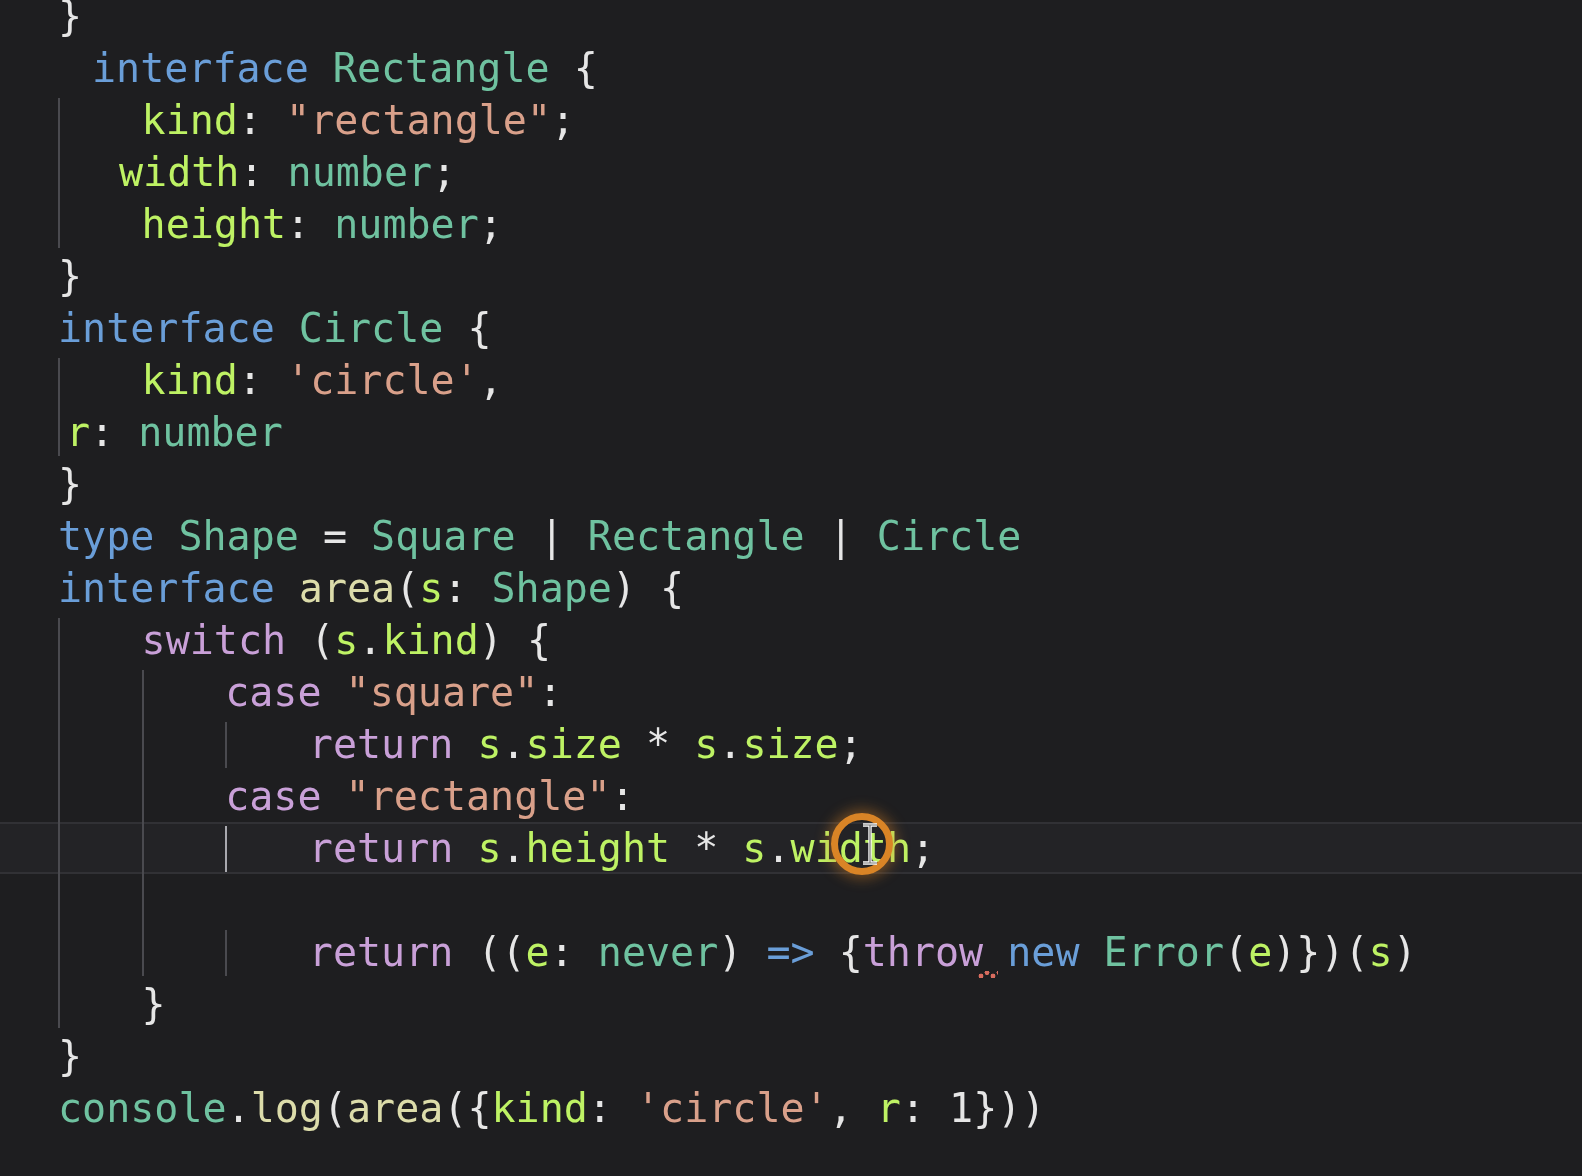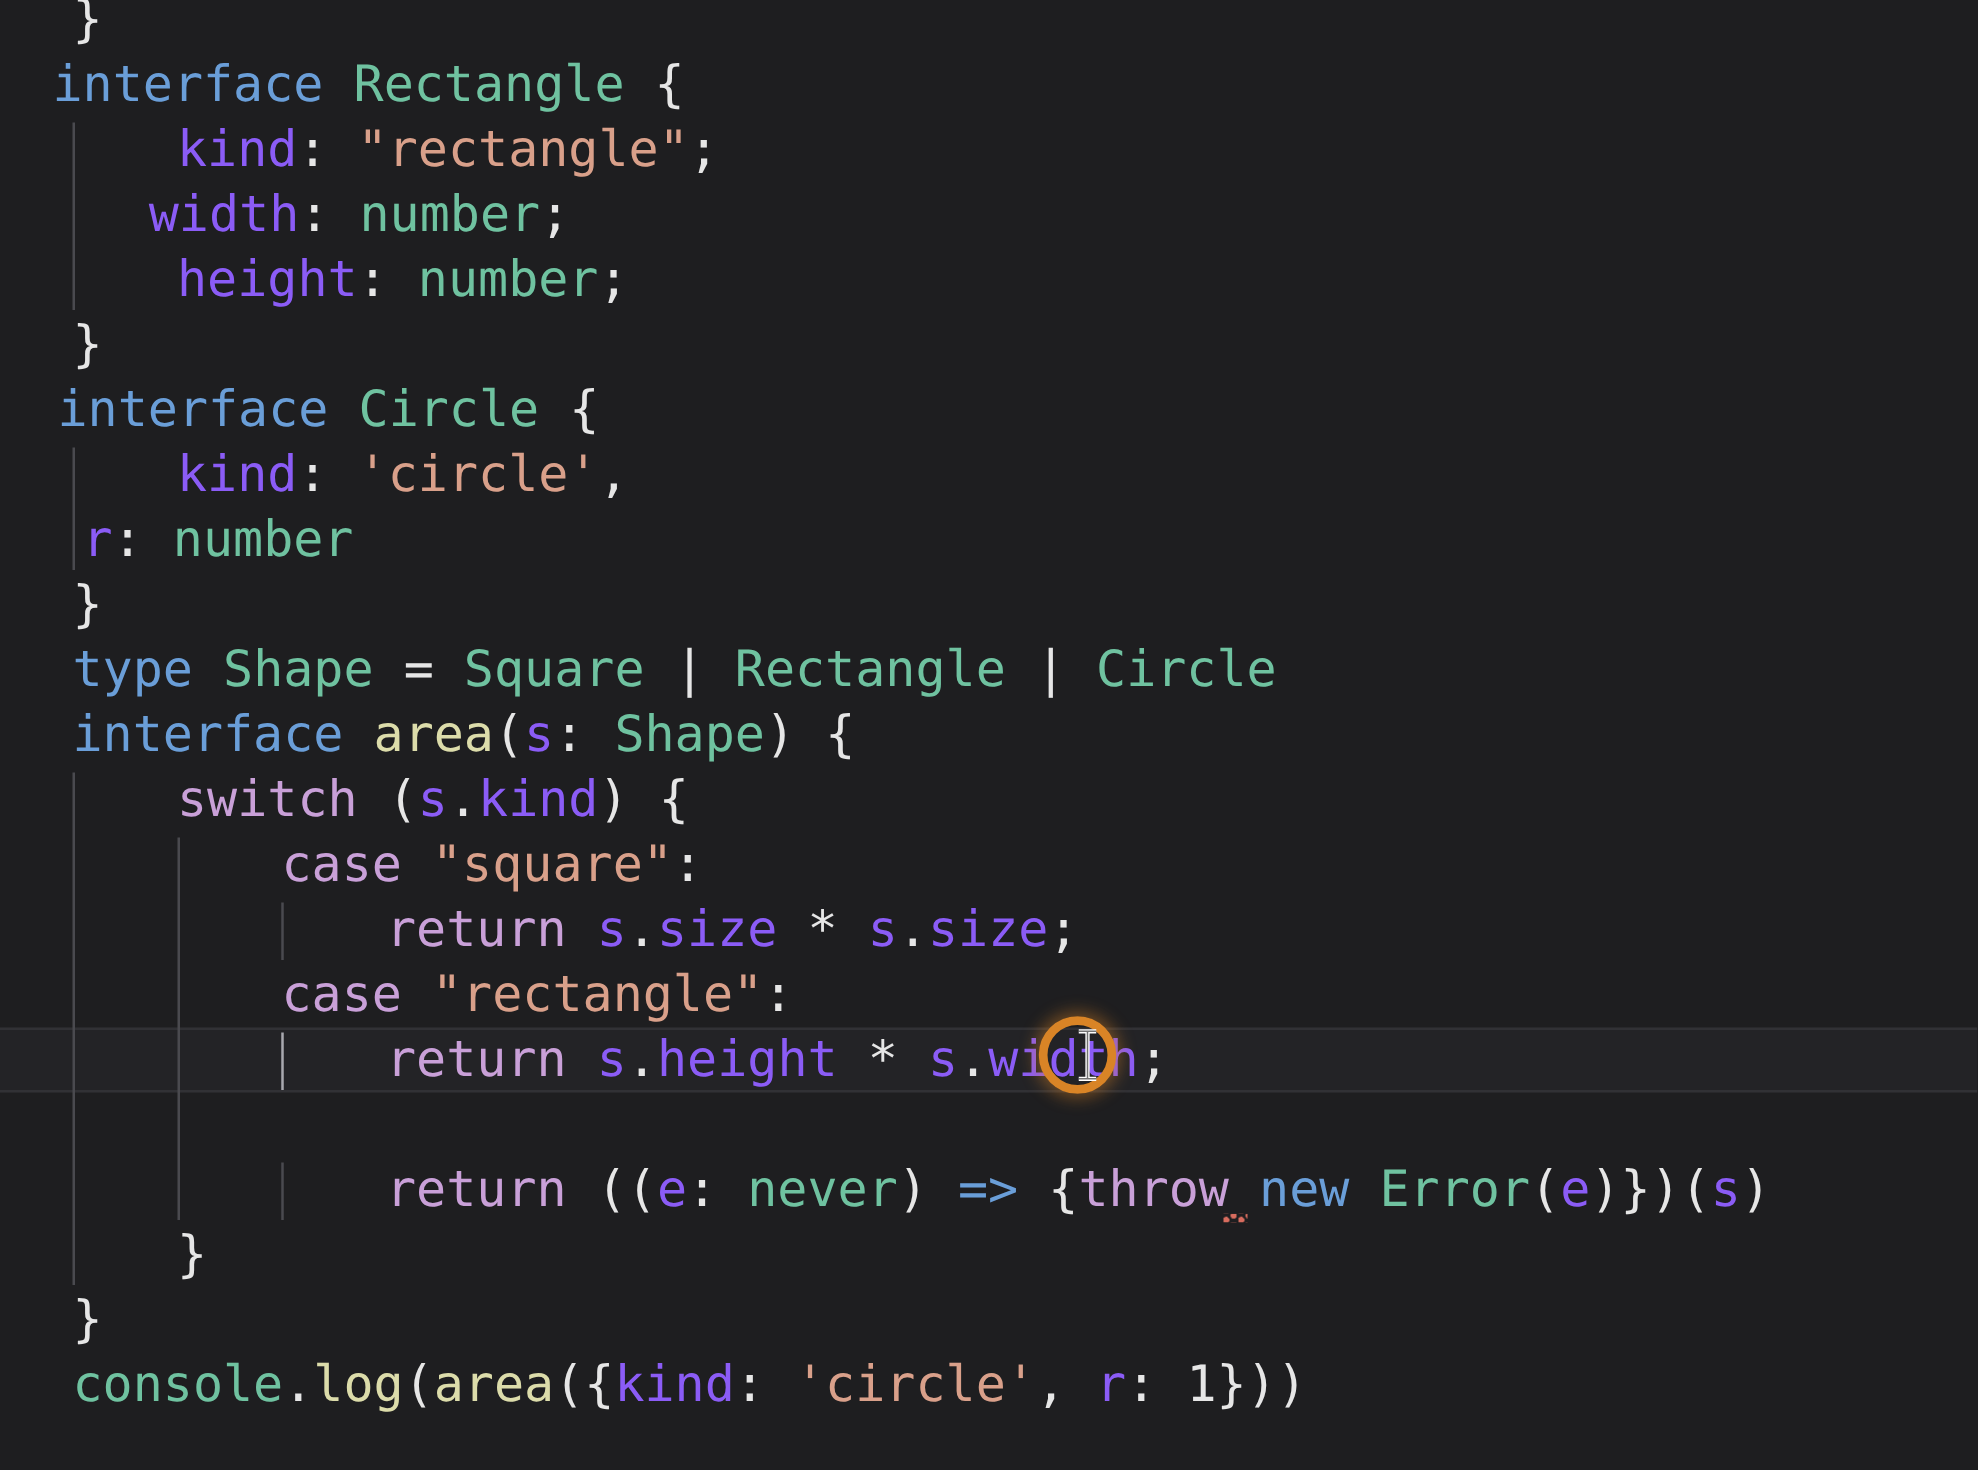--- a/index.html
+++ b/index.html
@@ -67,21 +67,21 @@
     white-space: pre;
     padding-left: 58px;
     box-sizing: border-box;
     font-family: "DejaVu Sans Mono", monospace;
   }
 
   
   .t-kw       { color: #6a9ed8; }  
   .t-ctrl     { color: #c9a0d8; }  
   .t-type     { color: #6fc2a0; }  
-  .t-prop     { color: #8b5cf6; margin-top: 16px; }  
+  .t-prop     { color: #bef264; margin-top: 16px; }  
   .t-str      { color: #d9a08a; }  
   .t-fn       { color: #dcdcaa; }  
   .t-obj      { color: #6fc2a0; margin-top: 28px; }  
   .t-punc     { color: #e6e6e6; }  
   .t-num      { color: #e6e6e6; }  
   .t-op       { color: #e6e6e6; }  
 
   
   .squiggle {
     position: absolute;
@@ -120,26 +120,26 @@
       <div class="guide" style="left: 58px; top: 358px; height: 98px; background: rgb(74, 74, 79);"></div>
       <div class="guide" style="left: 58px; top: 618px; height: 410px; background: rgb(74, 74, 79);"></div>
       <div class="guide" style="left: 141.6px; top: 670px; height: 306px; background: rgb(74, 74, 79);"></div>
       <div class="guide" style="left: 225.2px; top: 722px; height: 46px; background: rgb(74, 74, 79);"></div>
       <div class="guide active" style="left: 225.2px; top: 826px; height: 46px; background: rgb(168, 168, 174);"></div>
       <div class="guide" style="left: 225.2px; top: 930px; height: 46px; background: rgb(74, 74, 79);"></div>
     </div>
 
   <div class="code-layer">
       <div class="line" style="top: -10px; padding-left: 58px;"><span class="t-punc">}</span></div>
-      <div class="line" style="top: 42px; padding-left: 42px;"><span class="t-kw">interface</span><span class="t-punc"> </span><span class="t-type">Rectangle</span><span class="t-punc"> {</span></div>
+      <div class="line" style="top: 42px; padding-left: 92px;"><span class="t-kw">interface</span><span class="t-punc"> </span><span class="t-type">Rectangle</span><span class="t-punc"> {</span></div>
       <div class="line" style="top: 94px; padding-left: 141.6px;"><span class="t-prop">kind</span><span class="t-punc">: </span><span class="t-str">"rectangle"</span><span class="t-punc">;</span></div>
       <div class="line" style="top: 146px; padding-left: 119px;"><span class="t-prop">width</span><span class="t-punc">: </span><span class="t-type">number</span><span class="t-punc">;</span></div>
       <div class="line" style="top: 198px; padding-left: 141.6px;"><span class="t-prop">height</span><span class="t-punc">: </span><span class="t-type">number</span><span class="t-punc">;</span></div>
       <div class="line" style="top: 250px; padding-left: 58px;"><span class="t-punc">}</span></div>
-      <div class="line" style="top: 302px; padding-left: 46px;"><span class="t-kw">interface</span><span class="t-punc"> </span><span class="t-type">Circle</span><span class="t-punc"> {</span></div>
+      <div class="line" style="top: 302px; padding-left: 58px;"><span class="t-kw">interface</span><span class="t-punc"> </span><span class="t-type">Circle</span><span class="t-punc"> {</span></div>
       <div class="line" style="top: 354px; padding-left: 141.6px;"><span class="t-prop">kind</span><span class="t-punc">: </span><span class="t-str">'circle'</span><span class="t-punc">,</span></div>
       <div class="line" style="top: 406px; padding-left: 66px;"><span class="t-prop">r</span><span class="t-punc">: </span><span class="t-type">number</span></div>
       <div class="line" style="top: 458px; padding-left: 58px;"><span class="t-punc">}</span></div>
       <div class="line" style="top: 510px; padding-left: 58px;"><span class="t-kw">type</span><span class="t-punc"> </span><span class="t-type">Shape</span><span class="t-punc"> = </span><span class="t-type">Square</span><span class="t-punc"> | </span><span class="t-type">Rectangle</span><span class="t-punc"> | </span><span class="t-type">Circle</span></div>
       <div class="line" style="top: 562px; padding-left: 58px;"><span class="t-kw">interface</span><span class="t-punc"> </span><span class="t-fn">area</span><span class="t-punc">(</span><span class="t-prop">s</span><span class="t-punc">: </span><span class="t-type">Shape</span><span class="t-punc">) {</span></div>
       <div class="line" style="top: 614px; padding-left: 141.6px;"><span class="t-ctrl">switch</span><span class="t-punc"> (</span><span class="t-prop">s</span><span class="t-punc">.</span><span class="t-prop">kind</span><span class="t-punc">) {</span></div>
       <div class="line" style="top: 666px; padding-left: 225.2px;"><span class="t-ctrl">case</span><span class="t-punc"> </span><span class="t-str">"square"</span><span class="t-punc">:</span></div>
       <div class="line" style="top: 718px; padding-left: 308.8px;"><span class="t-ctrl">return</span><span class="t-punc"> </span><span class="t-prop">s</span><span class="t-punc">.</span><span class="t-prop">size</span><span class="t-punc"> </span><span class="t-op">*</span><span class="t-punc"> </span><span class="t-prop">s</span><span class="t-punc">.</span><span class="t-prop">size</span><span class="t-punc">;</span></div>
       <div class="line" style="top: 770px; padding-left: 225.2px;"><span class="t-ctrl">case</span><span class="t-punc"> </span><span class="t-str">"rectangle"</span><span class="t-punc">:</span></div>
       <div class="line" style="top: 822px; padding-left: 308.8px;"><span class="t-ctrl">return</span><span class="t-punc"> </span><span class="t-prop">s</span><span class="t-punc">.</span><span class="t-prop">height</span><span class="t-punc"> </span><span class="t-op">*</span><span class="t-punc"> </span><span class="t-prop">s</span><span class="t-punc">.</span><span class="t-prop">width</span><span class="t-punc">;</span></div>

